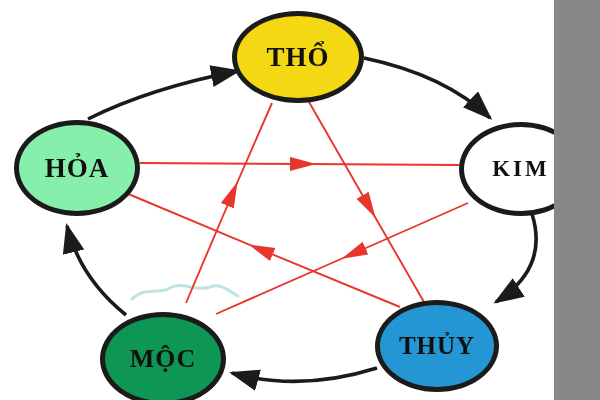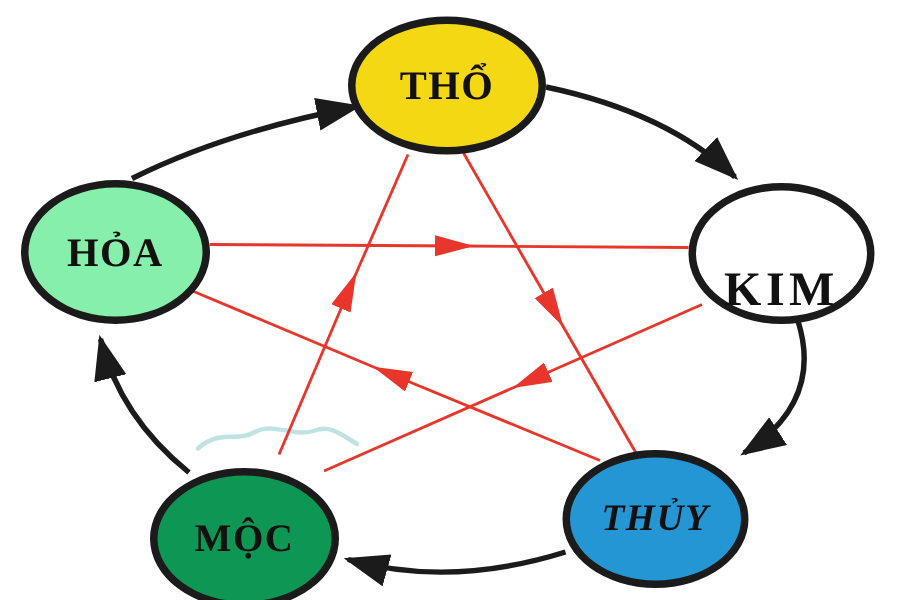--- a/index.html
+++ b/index.html
@@ -1,38 +1,38 @@
 <!DOCTYPE html>
 <html><head>
 <meta charset="utf-8">
 <style>
   html,body{margin:0;padding:0;background:#888;}
   #stage{
     position:relative;
-    width:600px;height:400px;
+    width:554px;height:400px;
     background:#ffffff;
     overflow:hidden;
     font-family:"Liberation Serif","DejaVu Serif",serif;
   }
   #arrow-layer{position:absolute;left:0;top:0;width:600px;height:400px;}
   .black-arc{fill:none;stroke:#1b1b1b;stroke-width:3.6;}
   .red-line{fill:none;stroke:#e8362c;stroke-width:1.9;}
   .watermark{fill:none;stroke:#a9d9da;stroke-width:3;opacity:.75;stroke-linecap:round;}
   .node{
     position:absolute;
     box-sizing:border-box;
     border:5px solid #1b1b1b;
     border-radius:50%;
     display:flex;align-items:center;justify-content:center;
     font-weight:bold;
     color:#111111;
     z-index:2;
   }
   .node-tho {left:232px;top:11px; width:132px;height:92px;font-size:27px;letter-spacing:1px;}
-  .node-kim {left:459px;top:122px;width:124px;height:94px;font-size:32px;letter-spacing:3px;align-items:flex-end;}
+  .node-kim {left:459px;top:122px;width:124px;height:94px;font-size:23px;letter-spacing:3px;}
   .node-thuy{left:375px;top:300px;width:124px;height:92px;font-size:25px;letter-spacing:1px;}
   .node-moc {left:100px;top:312px;width:126px;height:94px;font-size:26px;letter-spacing:1px;}
   .node-hoa {left:14px; top:120px;width:126px;height:96px;font-size:27px;letter-spacing:1px;}
 </style>
 </head>
 <body>
 
 <div id="stage">
 
   <svg id="arrow-layer" viewBox="0 0 600 400" xmlns="http://www.w3.org/2000/svg">
@@ -61,21 +61,21 @@
   </svg>
 
   <div class="node node-tho" style="background-color: rgb(244, 216, 19);">
     <span>THỔ</span>
   </div>
 
   <div class="node node-kim" style="background-color: rgb(255, 255, 255);">
     <span>KIM</span>
   </div>
 
-  <div class="node node-thuy" style="background-color: rgb(36, 150, 211); font-style: italic;">
+  <div class="node node-thuy" style="background-color: rgb(36, 150, 211);">
     <span>THỦY</span>
   </div>
 
   <div class="node node-moc" style="background-color: rgb(14, 150, 84);">
     <span>MỘC</span>
   </div>
 
   <div class="node node-hoa" style="background-color: #86efac;">
     <span>HỎA</span>
   </div>

